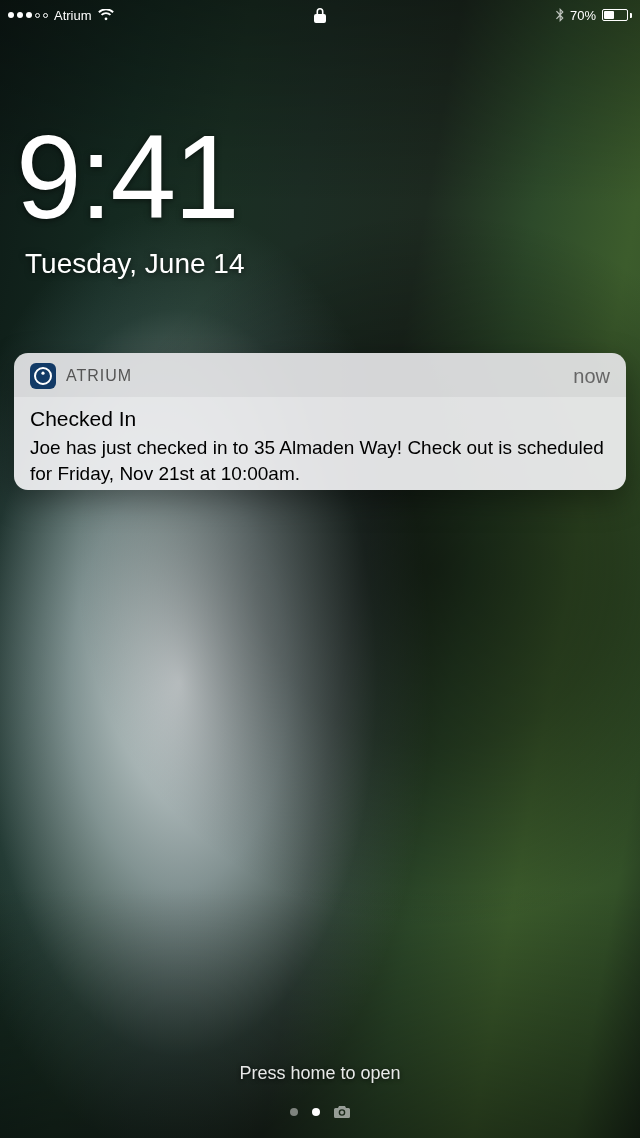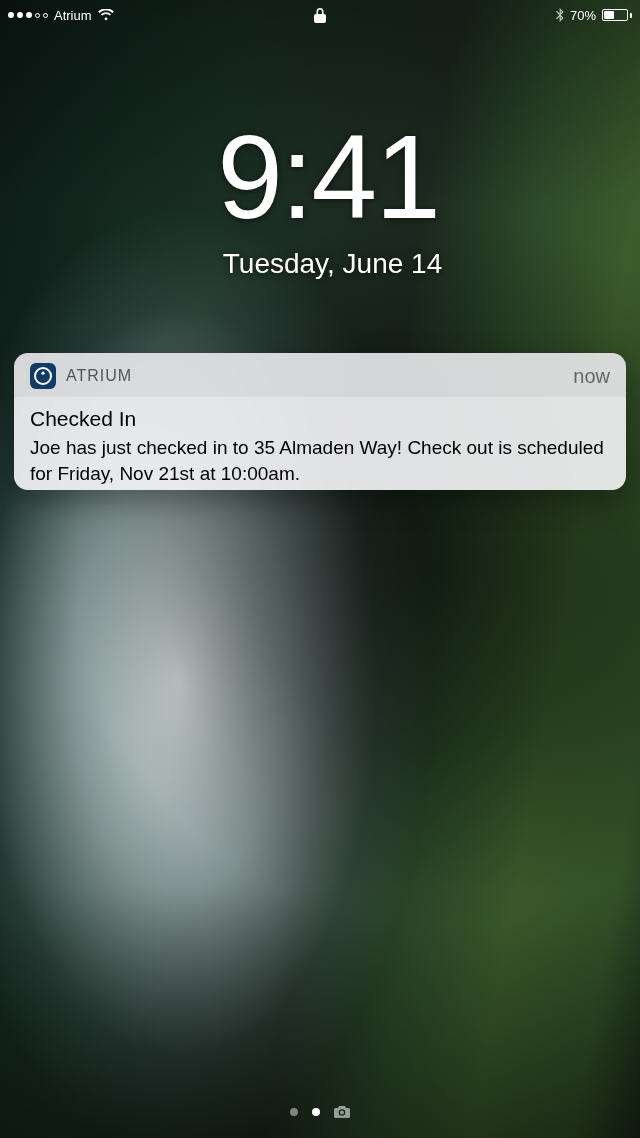--- a/index.html
+++ b/index.html
@@ -39,21 +39,21 @@
   .status-right { flex:1; justify-content:flex-end; }
   .signal-dots { display:flex; gap:3px; align-items:center; }
   .signal-dots span { width:6px; height:6px; border-radius:50%; background:#fff; }
   .signal-dots span.empty { background:transparent; border:1px solid #fff; width:5px; height:5px; }
   .wifi-icon svg, .lock-icon svg, .bt-icon svg { display:block; }
   .battery { display:flex; align-items:center; gap:2px; }
   .battery-body { width:26px; height:12px; border:1px solid #fff; border-radius:2px; position:relative; }
   .battery-fill { position:absolute; left:1px; top:1px; bottom:1px; width:42%; background:#fff; border-radius:1px; }
   .battery-cap  { width:2px; height:5px; background:#fff; border-radius:0 1px 1px 0; }
   
-  .clock-area { position:absolute; left:16px; right:0; top:118px; text-align:center; text-shadow:0 1px 6px rgba(0,0,0,0.6); }
+  .clock-area { position:absolute; left:16px; right:0; top:118px; text-align:left; text-shadow:0 1px 6px rgba(0,0,0,0.6); }
   .clock-time { font-size:118px; font-weight:200; letter-spacing:-2px; line-height:1; }
   .clock-date { font-size:28px; font-weight:300; margin-top:12px;padding-left:9px; }
   
   .notification {
     position:absolute; left:14px; right:14px; top:353px;
     border-radius:14px;
     overflow:hidden;
     box-shadow:0 10px 30px rgba(0,0,0,0.35);
     color:#000;
   }
@@ -150,20 +150,21 @@
       </span>
       <span class="notif-app-name">ATRIUM</span>
       <span class="notif-time">now</span>
     </div>
     <div class="notif-body">
       <div class="notif-title">Checked In</div>
       <div class="notif-message">Joe has just checked in to 35 Almaden Way! Check out is scheduled for Friday, Nov 21st at 10:00am.</div>
     </div>
   </div>
 
+  <div class="press-home">Press home to open</div>
 
   <div class="page-dots">
     <span class="dot"></span>
     <span class="dot active"></span>
     <span class="cam">
       <svg width="16" height="12" viewBox="0 0 16 12">
           <path fill="#fff" d="M5 0l-1 2H1.5A1.5 1.5 0 0 0 0 3.5v7A1.5 1.5 0 0 0 1.5 12h13A1.5 1.5 0 0 0 16 10.5v-7A1.5 1.5 0 0 0 14.5 2H12l-1-2H5zm3 3.2A3.3 3.3 0 1 1 8 9.8a3.3 3.3 0 0 1 0-6.6zm0 1.4a1.9 1.9 0 1 0 0 3.8 1.9 1.9 0 0 0 0-3.8z"></path>
         </svg>
     </span>
   </div>

